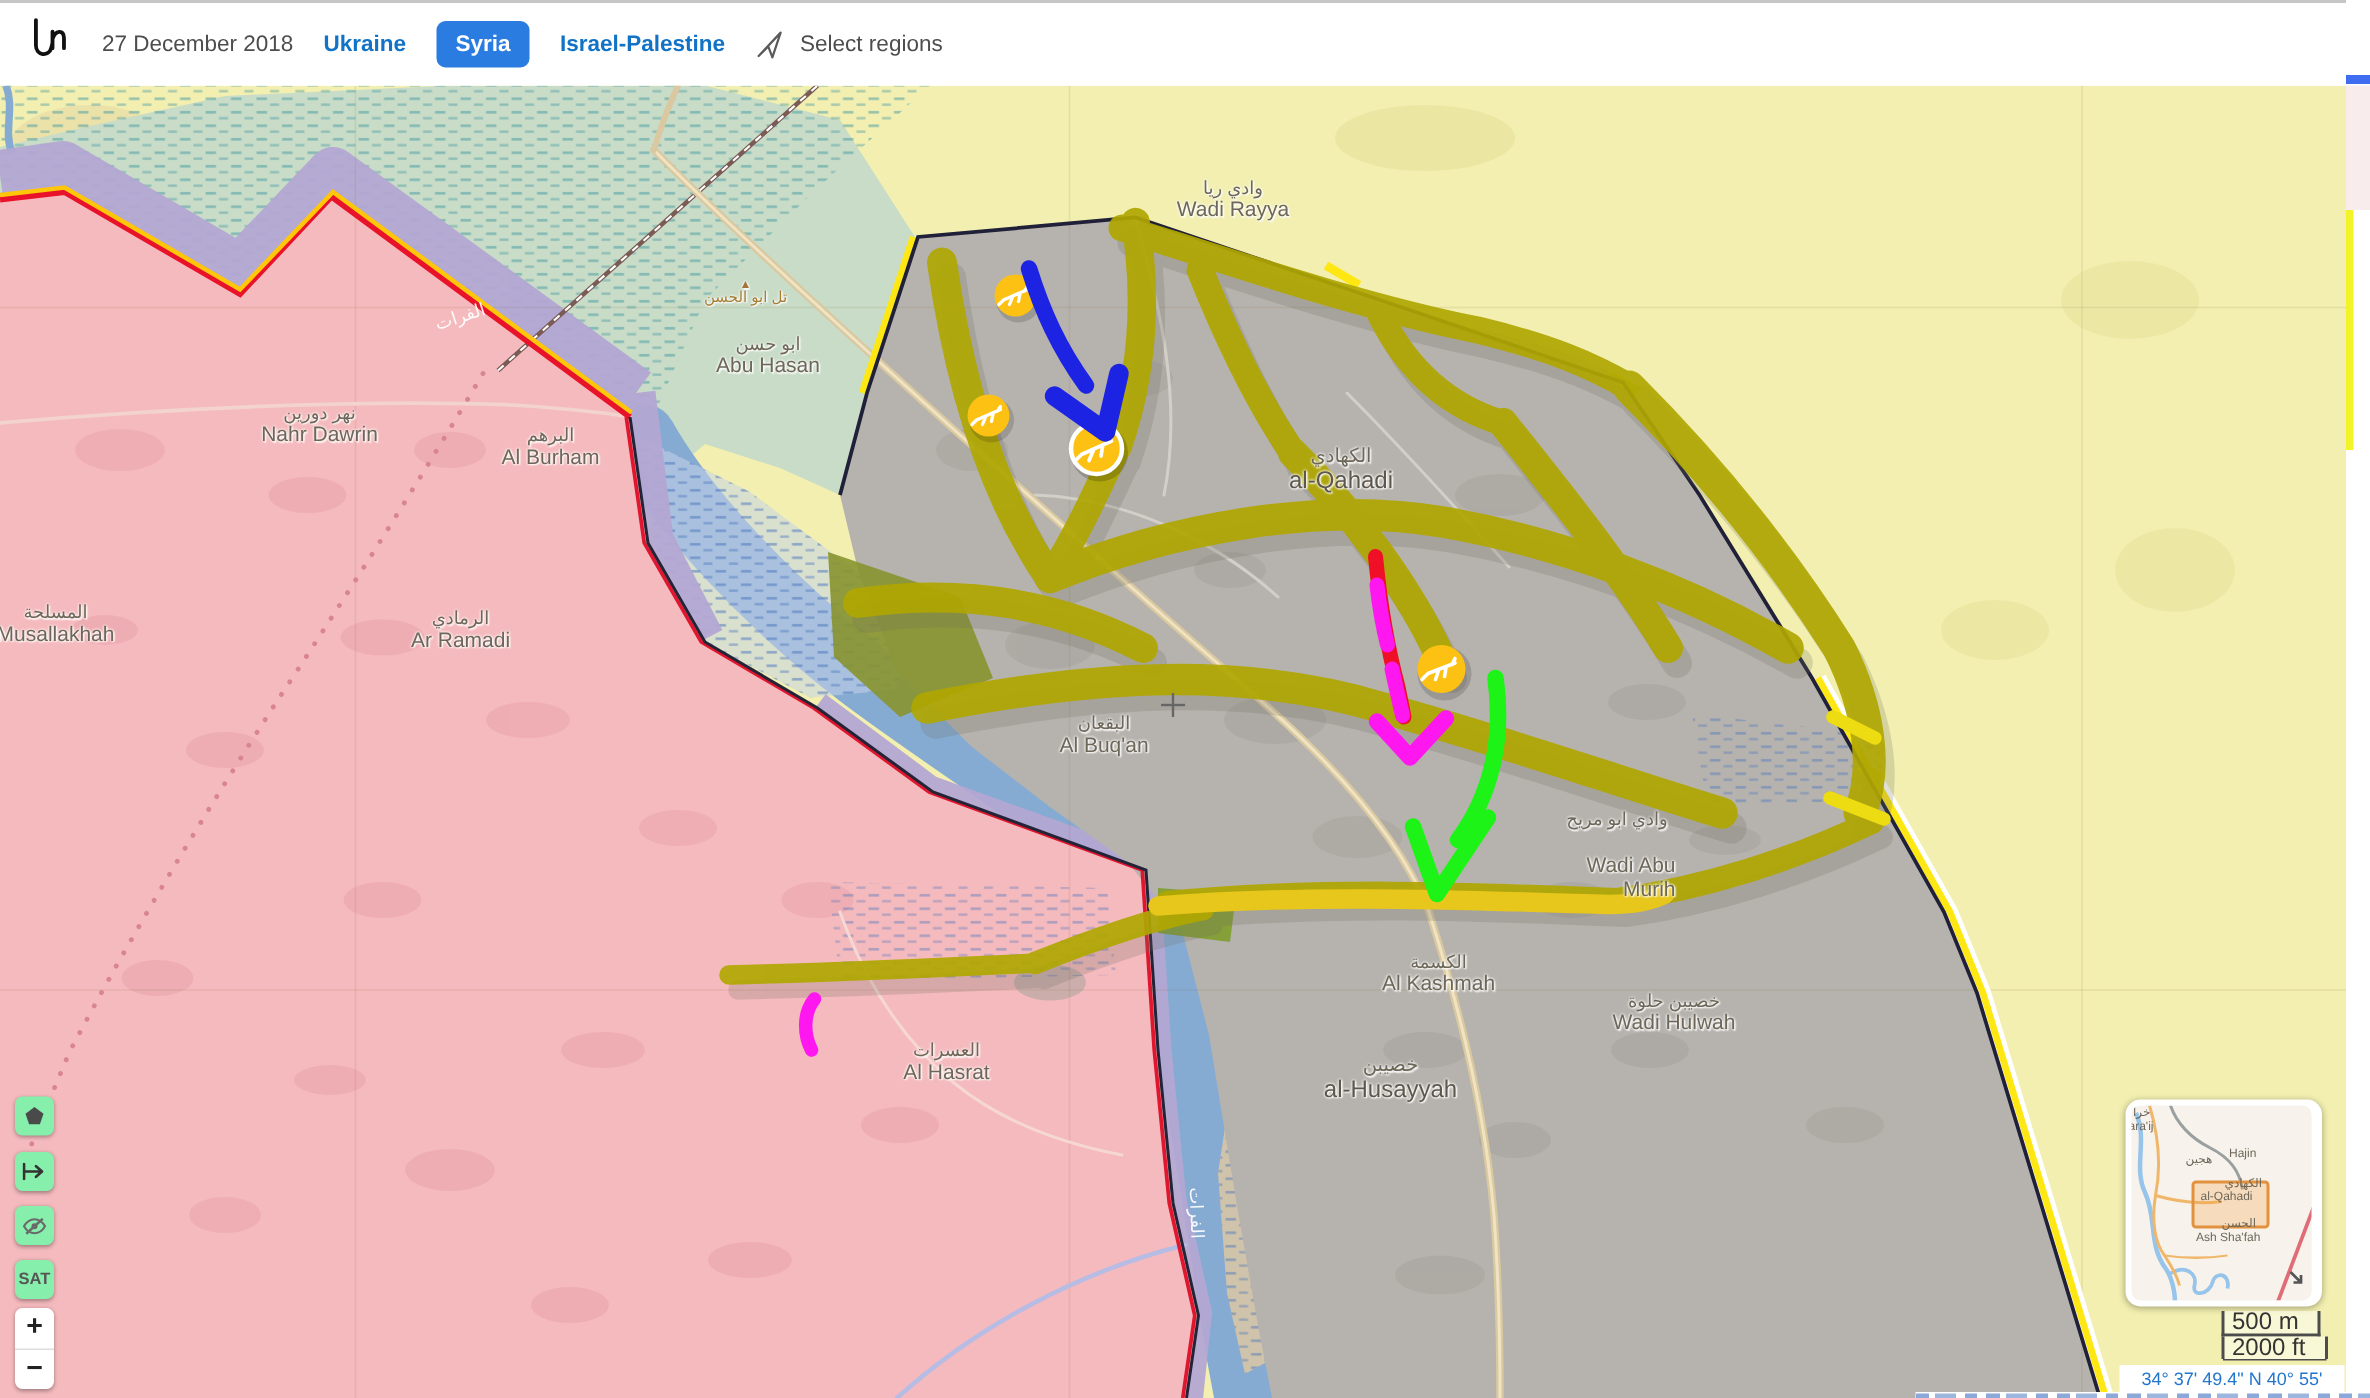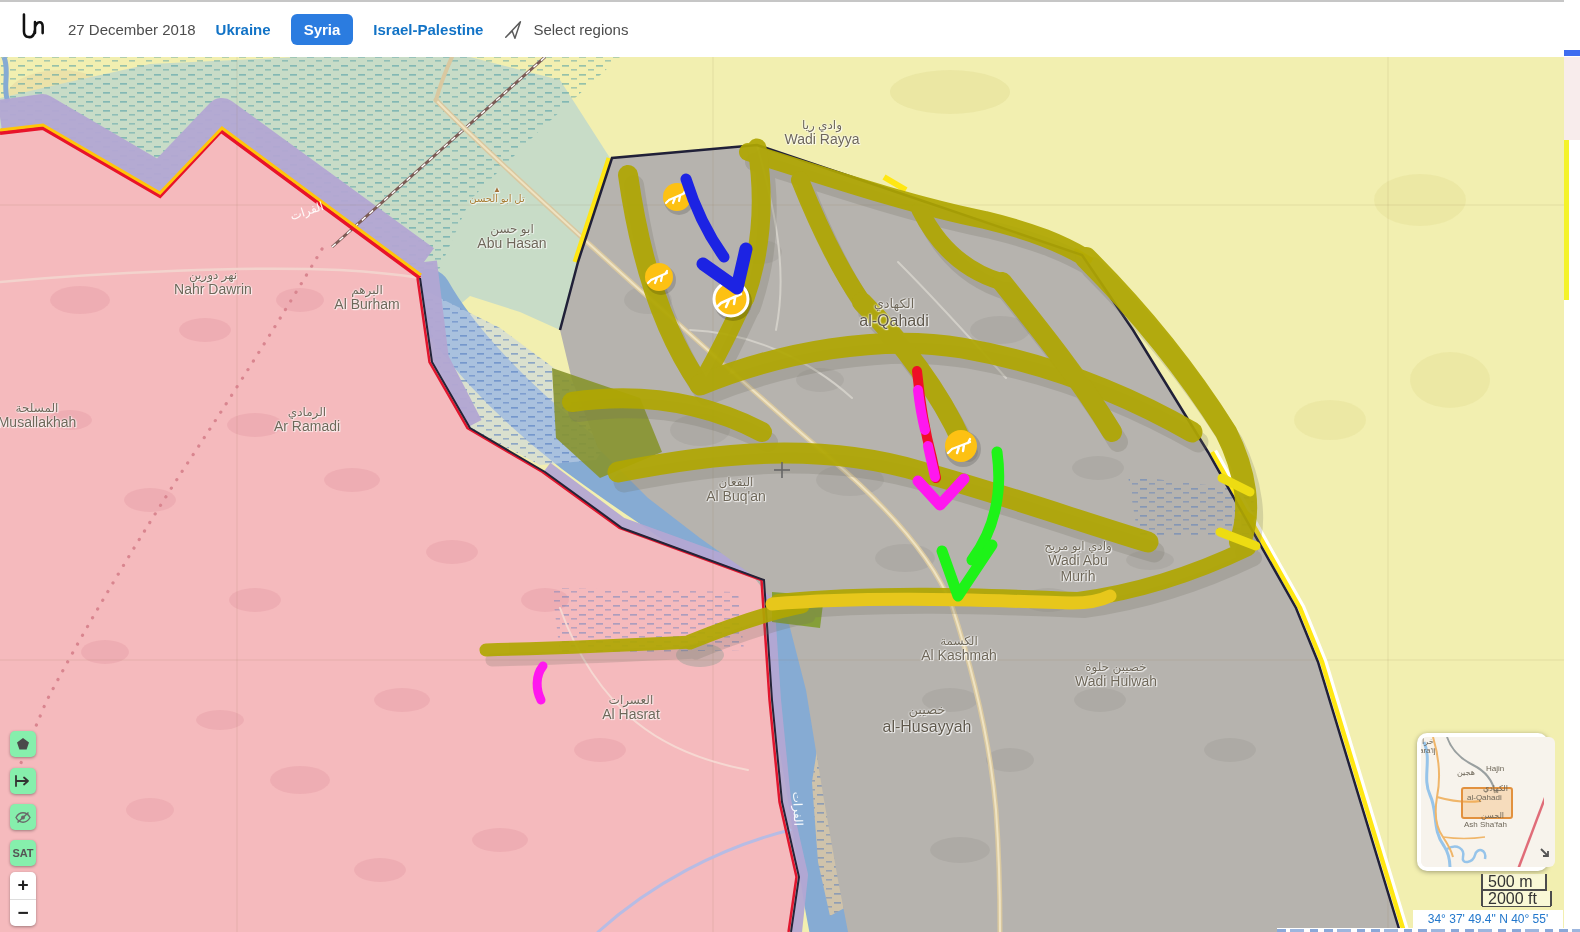--- a/index.html
+++ b/index.html
@@ -21,36 +21,36 @@
   .map svg.base{position:absolute;top:0;left:0;}
   
   .mlab{position:absolute;transform:translate(-50%,0);text-align:center;color:#6e6759;
         line-height:1.12;white-space:nowrap;z-index:5;pointer-events:none;
         text-shadow:0 0 2px #fff,0 0 2px #fff,1px 1px 1px rgba(255,255,255,.8);}
   .mlab .ar{display:block;font-size:12px;}
   .mlab .en{display:block;font-size:14px;}
   .mlab.big .ar{font-size:13px;} .mlab.big .en{font-size:16px;color:#5e574b;}
   .mlab.tiny{color:#a87e35;} .mlab.tiny .ar{font-size:10px;}
   .mlab.water{color:rgba(255,255,255,.92);text-shadow:none;}
-  .mlab.wrap .en{white-space:normal;width:78px;margin:0 auto;}
+  .mlab.wrap .en{white-space:normal;width:78px;margin:16px auto;text-align:right;}
   .tiny-tri{color:#a5743c;font-size:8px;display:block;line-height:.8;}
   
   .ctl{position:absolute;left:10px;width:26px;height:26px;background:#86efac;border-radius:5px;
        box-shadow:0 1px 3px rgba(0,0,0,.35);display:flex;align-items:center;justify-content:center;
        color:#3d3d3d;cursor:pointer;z-index:20;}
   .ctl.sat{font-size:11px;font-weight:bold;color:#555;}
   .zoombox{position:absolute;left:10px;top:872px;width:26px;height:54px;background:#fff;border-radius:5px;
        box-shadow:0 1px 3px rgba(0,0,0,.35);z-index:20;display:flex;flex-direction:column;}
   .zoombox .zb{flex:1;display:flex;align-items:center;justify-content:center;font-size:19px;
        font-weight:bold;color:#222;cursor:pointer;}
   .zoombox .zb:first-child{border-bottom:1px solid #ddd;}
   
   .minimap{position:absolute;left:1417px;top:733px;width:131px;height:138px;background:#fff;border-radius:10px;
        box-shadow:0 1px 5px rgba(0,0,0,.35);z-index:20;cursor:pointer;}
-  .mm-inner{position:absolute;left:4px;top:4px;width:134px;height:130px;border-radius:6px;overflow:hidden;
+  .mm-inner{position:absolute;left:4px;top:4px;width:120px;height:130px;border-radius:6px;overflow:hidden;
        background:#f7f3ec;}
   .mm-lab{position:absolute;font-size:8px;color:#6e6759;line-height:1.1;white-space:nowrap;z-index:4;}
   .mm-resize{position:absolute;right:3px;bottom:3px;z-index:5;}
   
   .scalebar{position:absolute;left:1481px;top:874px;z-index:20;font-size:16px;color:#333;}
   .sc{background:rgba(255,255,245,.55);padding:0 5px;line-height:15px;}
   .sc.m{border:2px solid #4c4c4c;border-top:none;width:52px;}
   .sc.ft{border:2px solid #4c4c4c;border-top:none;border-bottom:none;width:57px;
          box-shadow:0 2px 0 -1px #4c4c4c;}
   .coords{position:absolute;left:1413px;top:910px;width:150px;height:18px;background:#fff;color:#2277cc;

